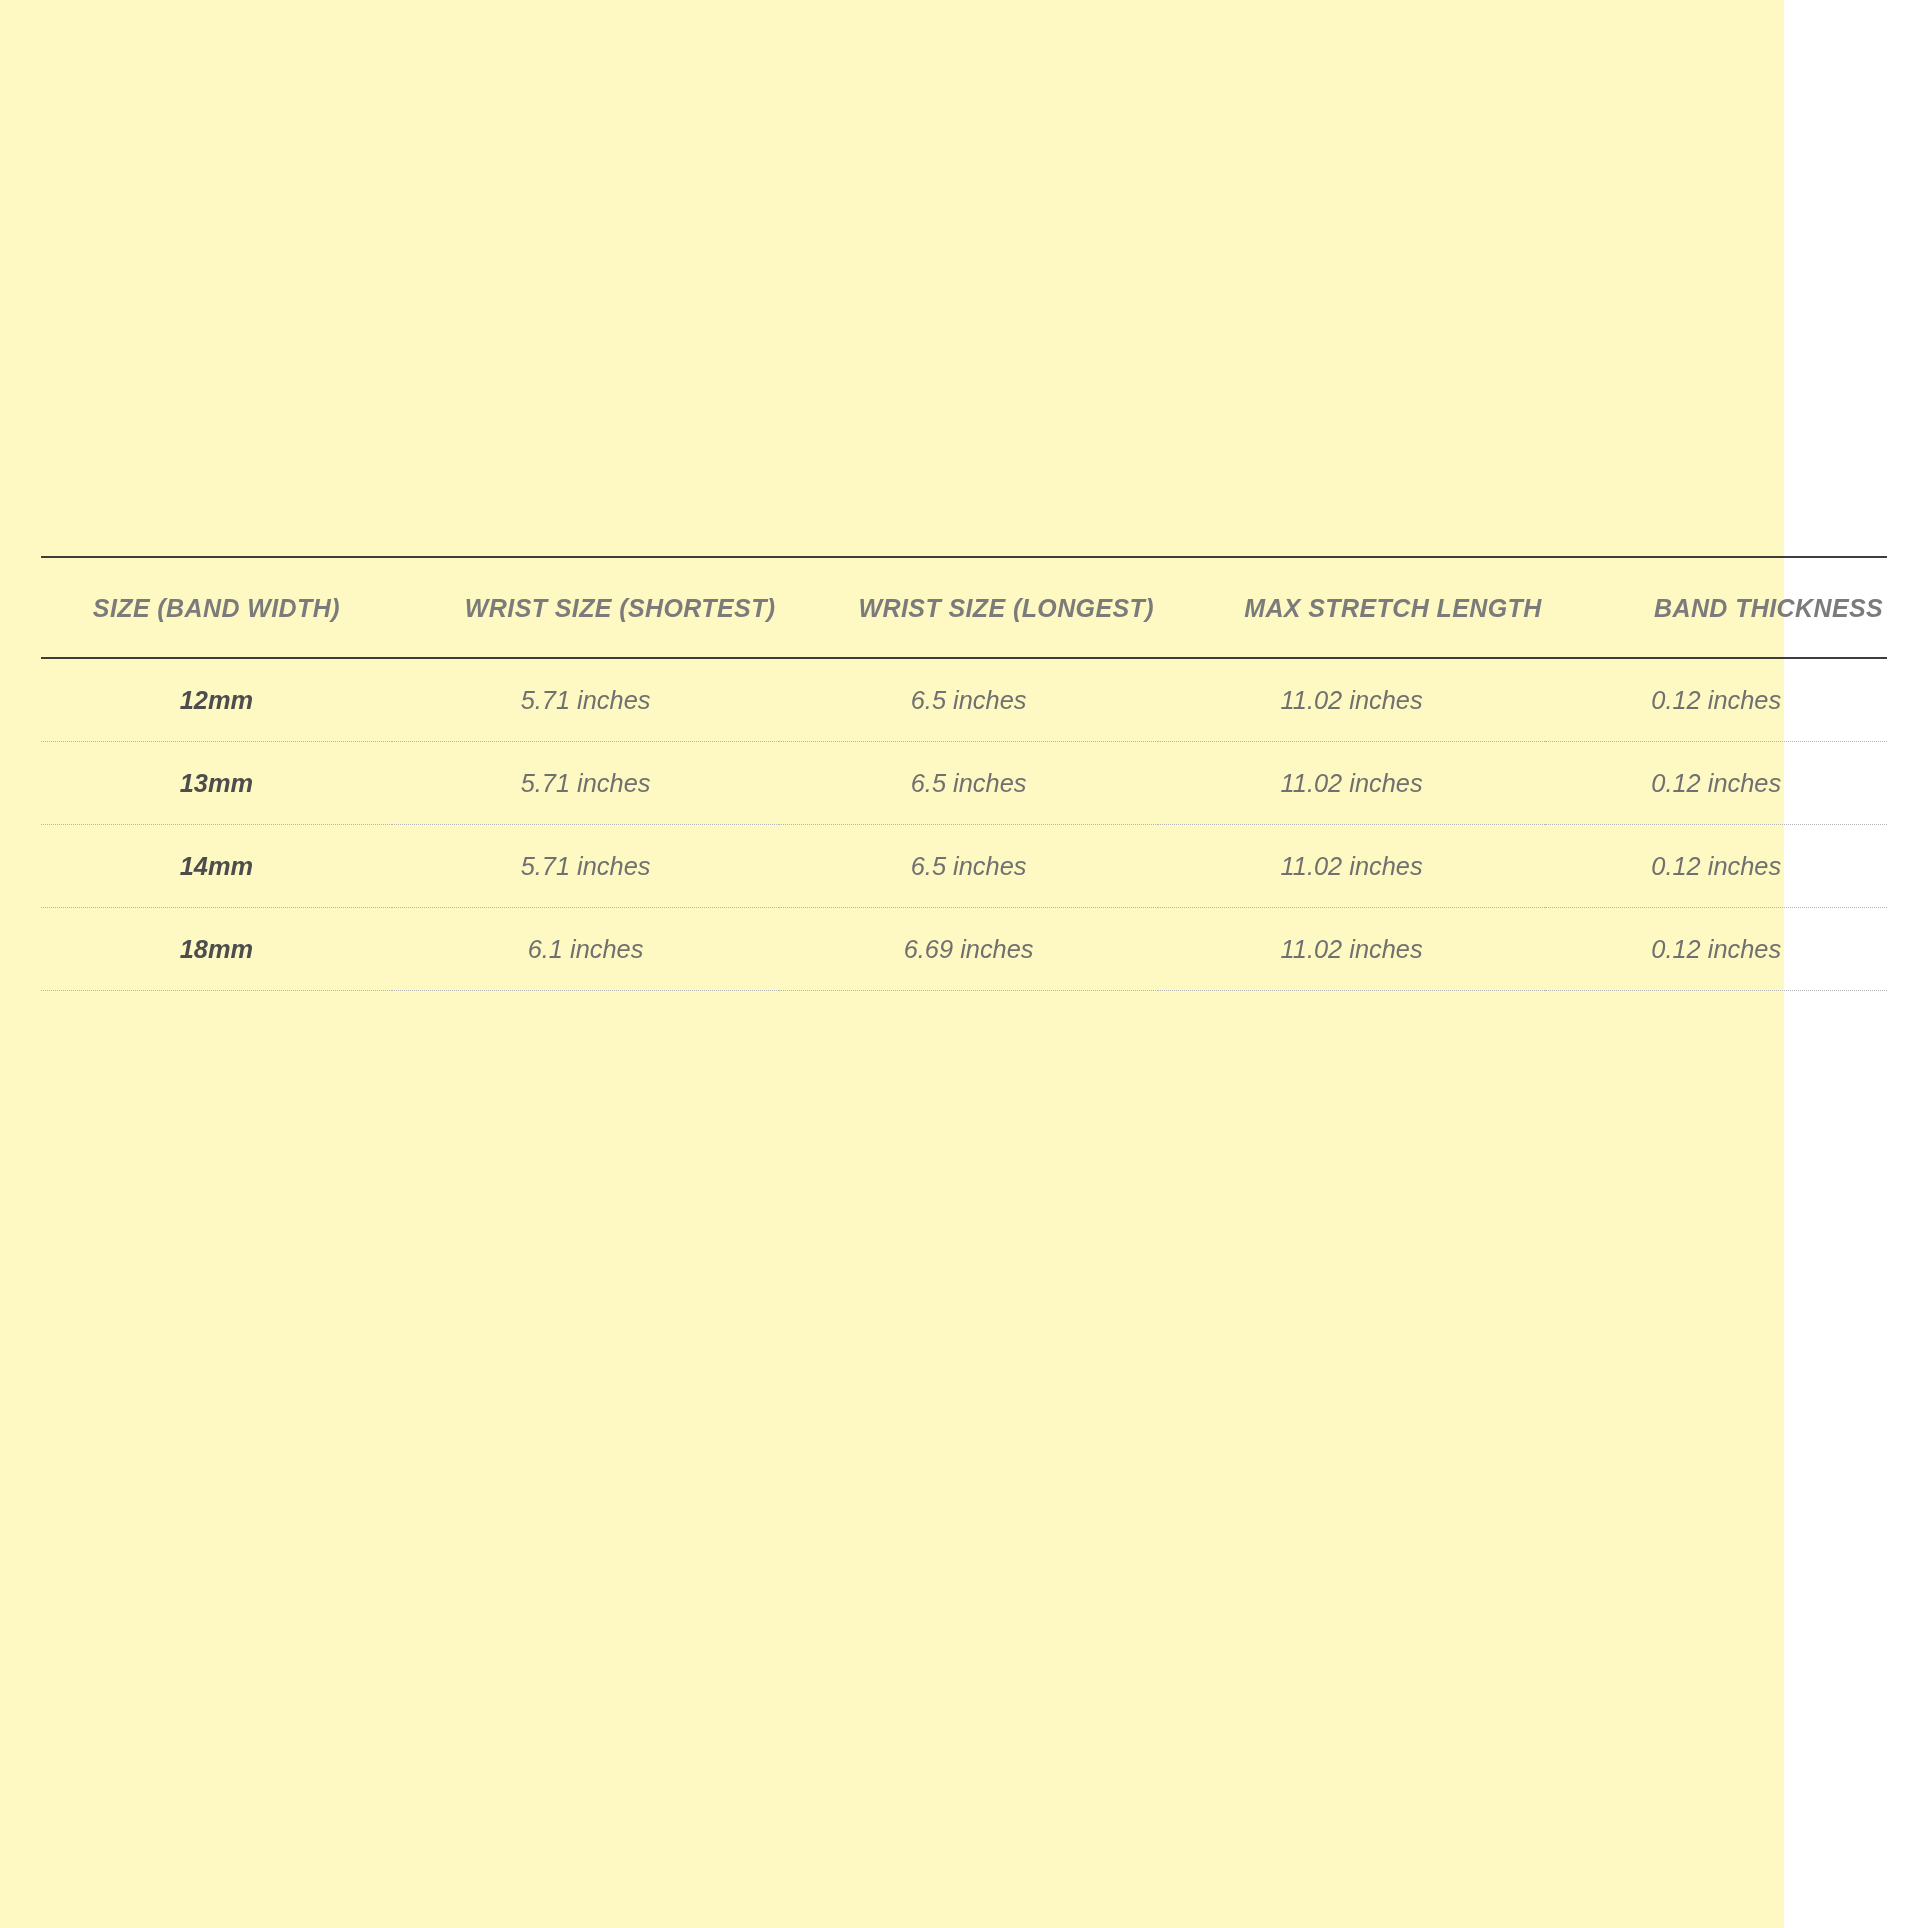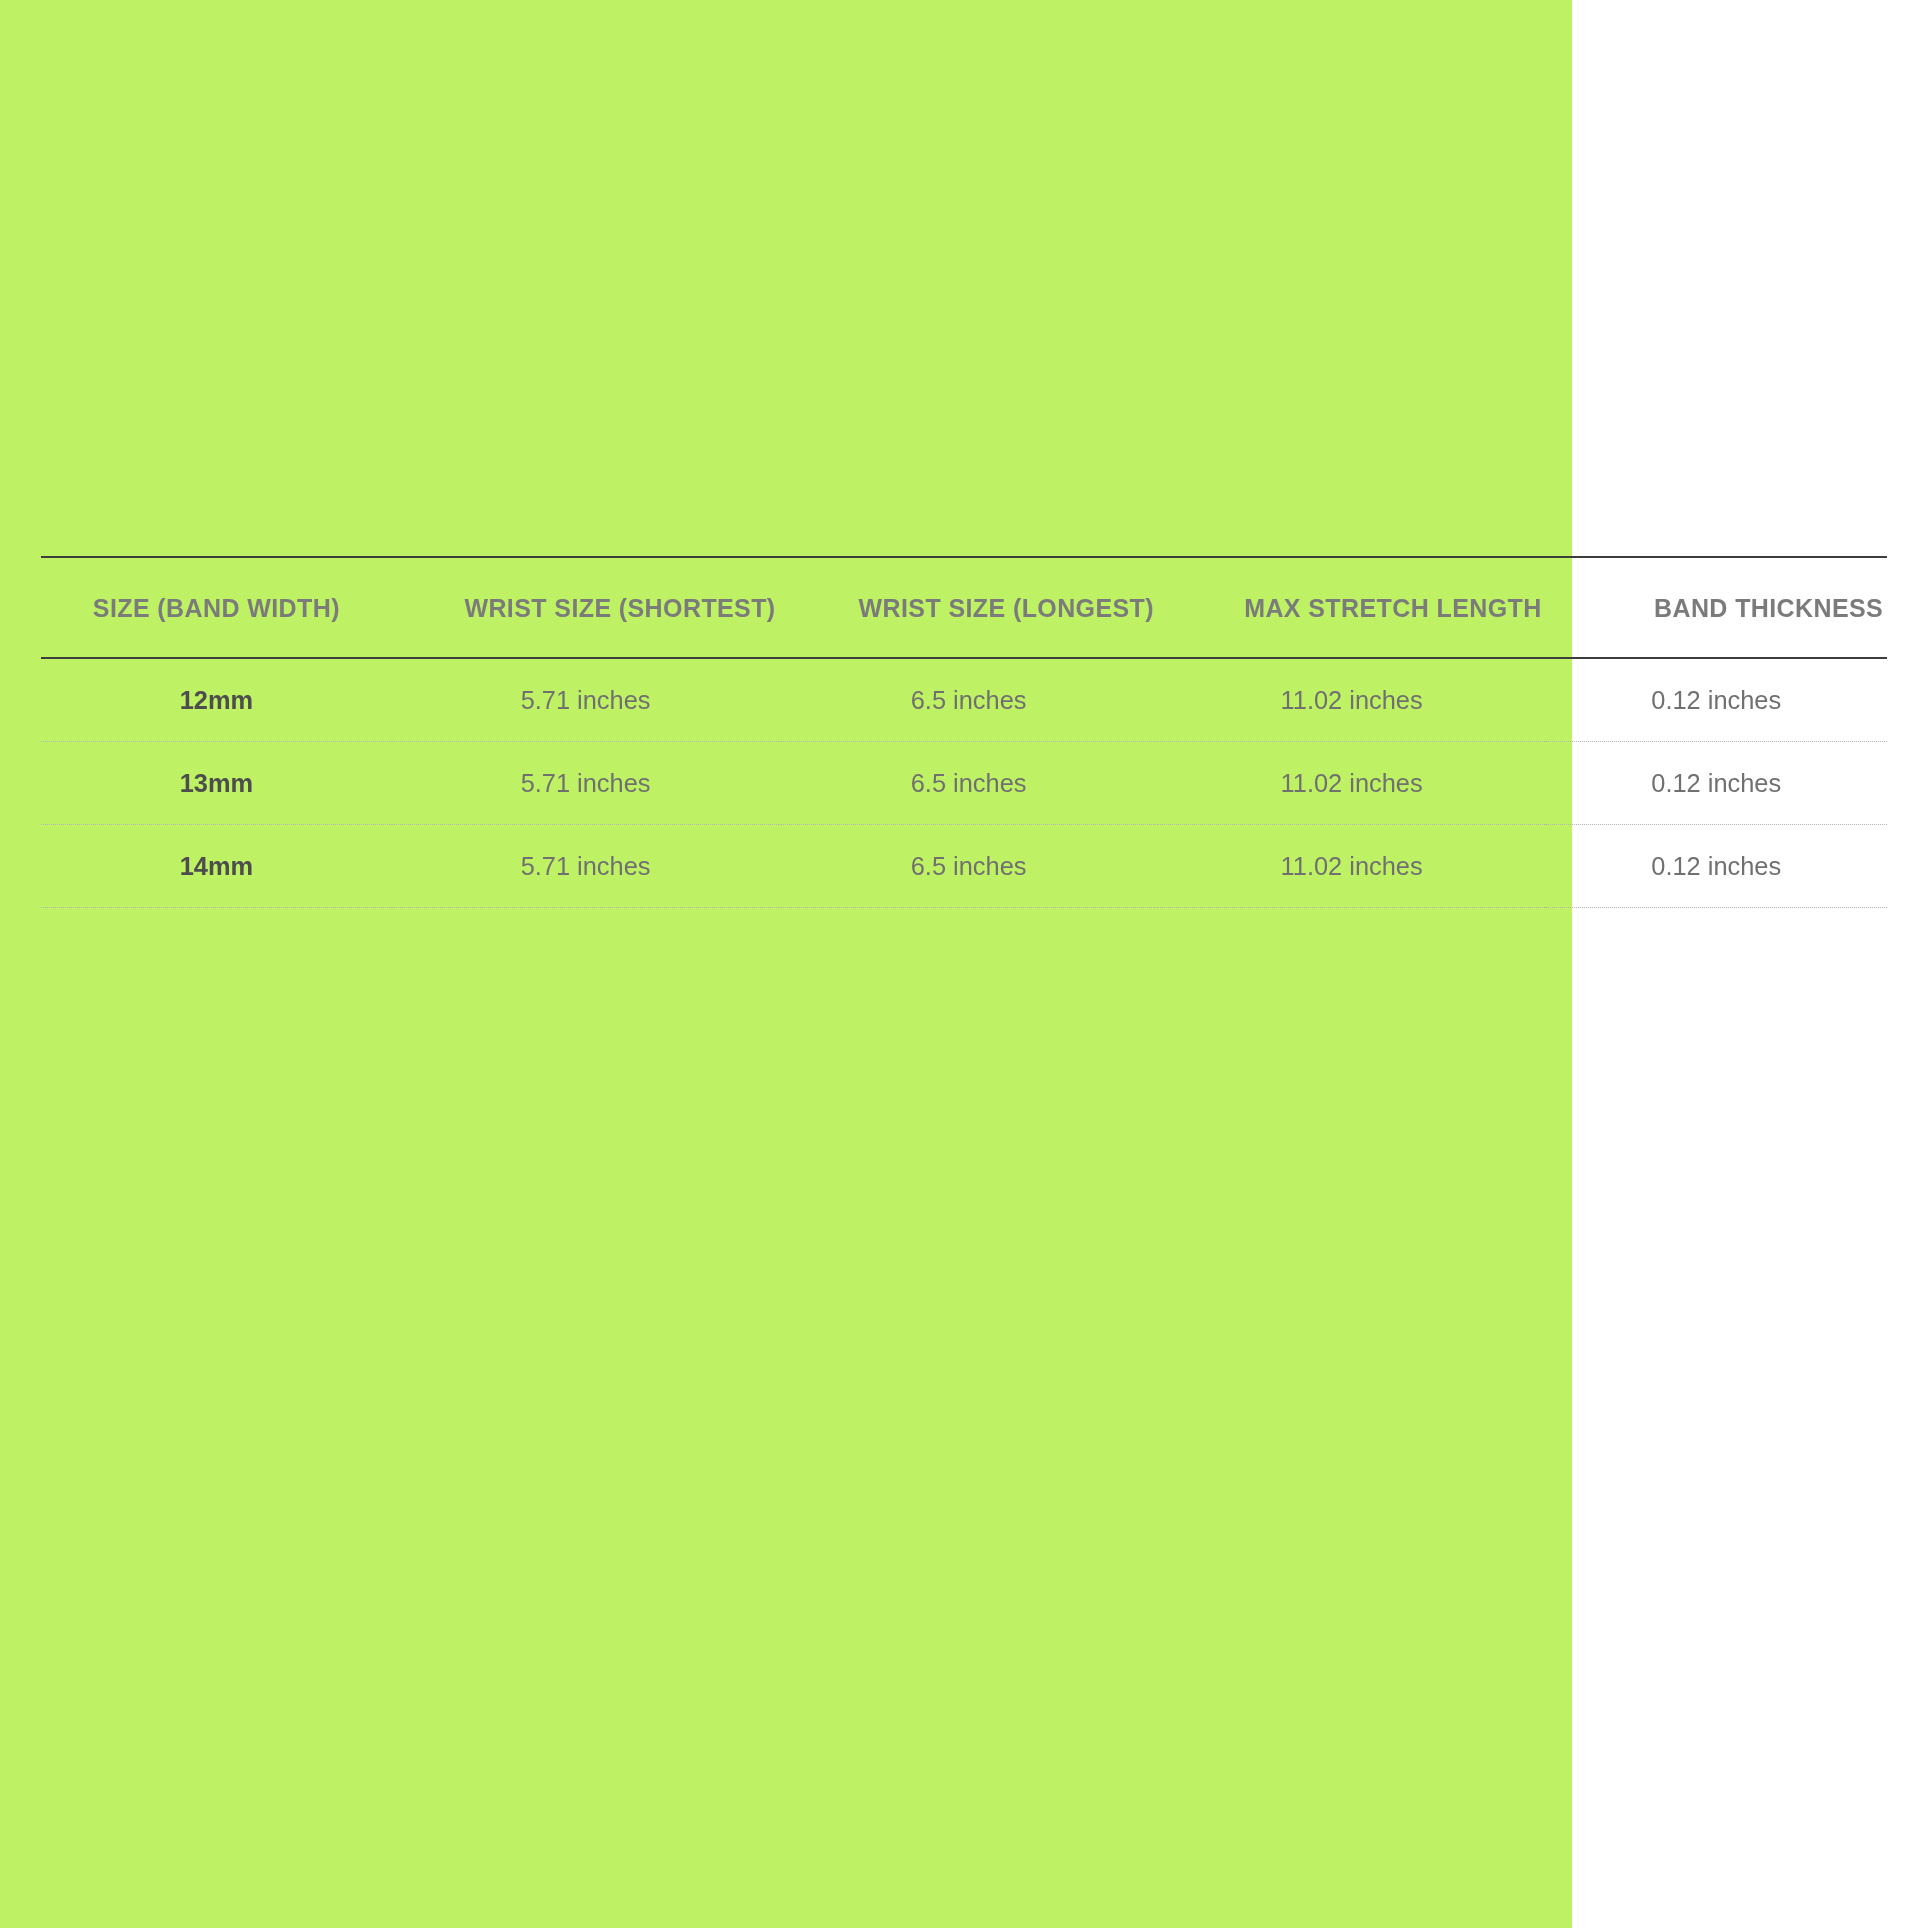--- a/index.html
+++ b/index.html
@@ -8,24 +8,25 @@
     background: #ffffff;
   }
   body {
     width: 1928px;
     height: 1928px;
     font-family: "Liberation Sans", sans-serif;
     -webkit-font-smoothing: antialiased;
   }
   .page {
     position: relative;
-    width: 1572px;
+    width: 1784px;
     height: 1928px;
-    background: #bef264;
+    background: #fef9c3;
     box-sizing: border-box;
+    font-style: italic;
   }
   .table-wrap {
     position: absolute;
     left: 41px;
     top: 556px;
     width: 1846px;
   }
   table.size-table {
     width: 100%;
     border-collapse: collapse;
@@ -102,17 +103,24 @@
           <td>11.02 inches</td>
           <td>0.12 inches</td>
         </tr>
         <tr>
           <td class="col-first">14mm</td>
           <td>5.71 inches</td>
           <td>6.5 inches</td>
           <td>11.02 inches</td>
           <td>0.12 inches</td>
         </tr>
+        <tr>
+          <td class="col-first">18mm</td>
+          <td>6.1 inches</td>
+          <td>6.69 inches</td>
+          <td>11.02 inches</td>
+          <td>0.12 inches</td>
+        </tr>
       </tbody>
     </table>
   </div>
 </div>
 
 
 </body></html>

